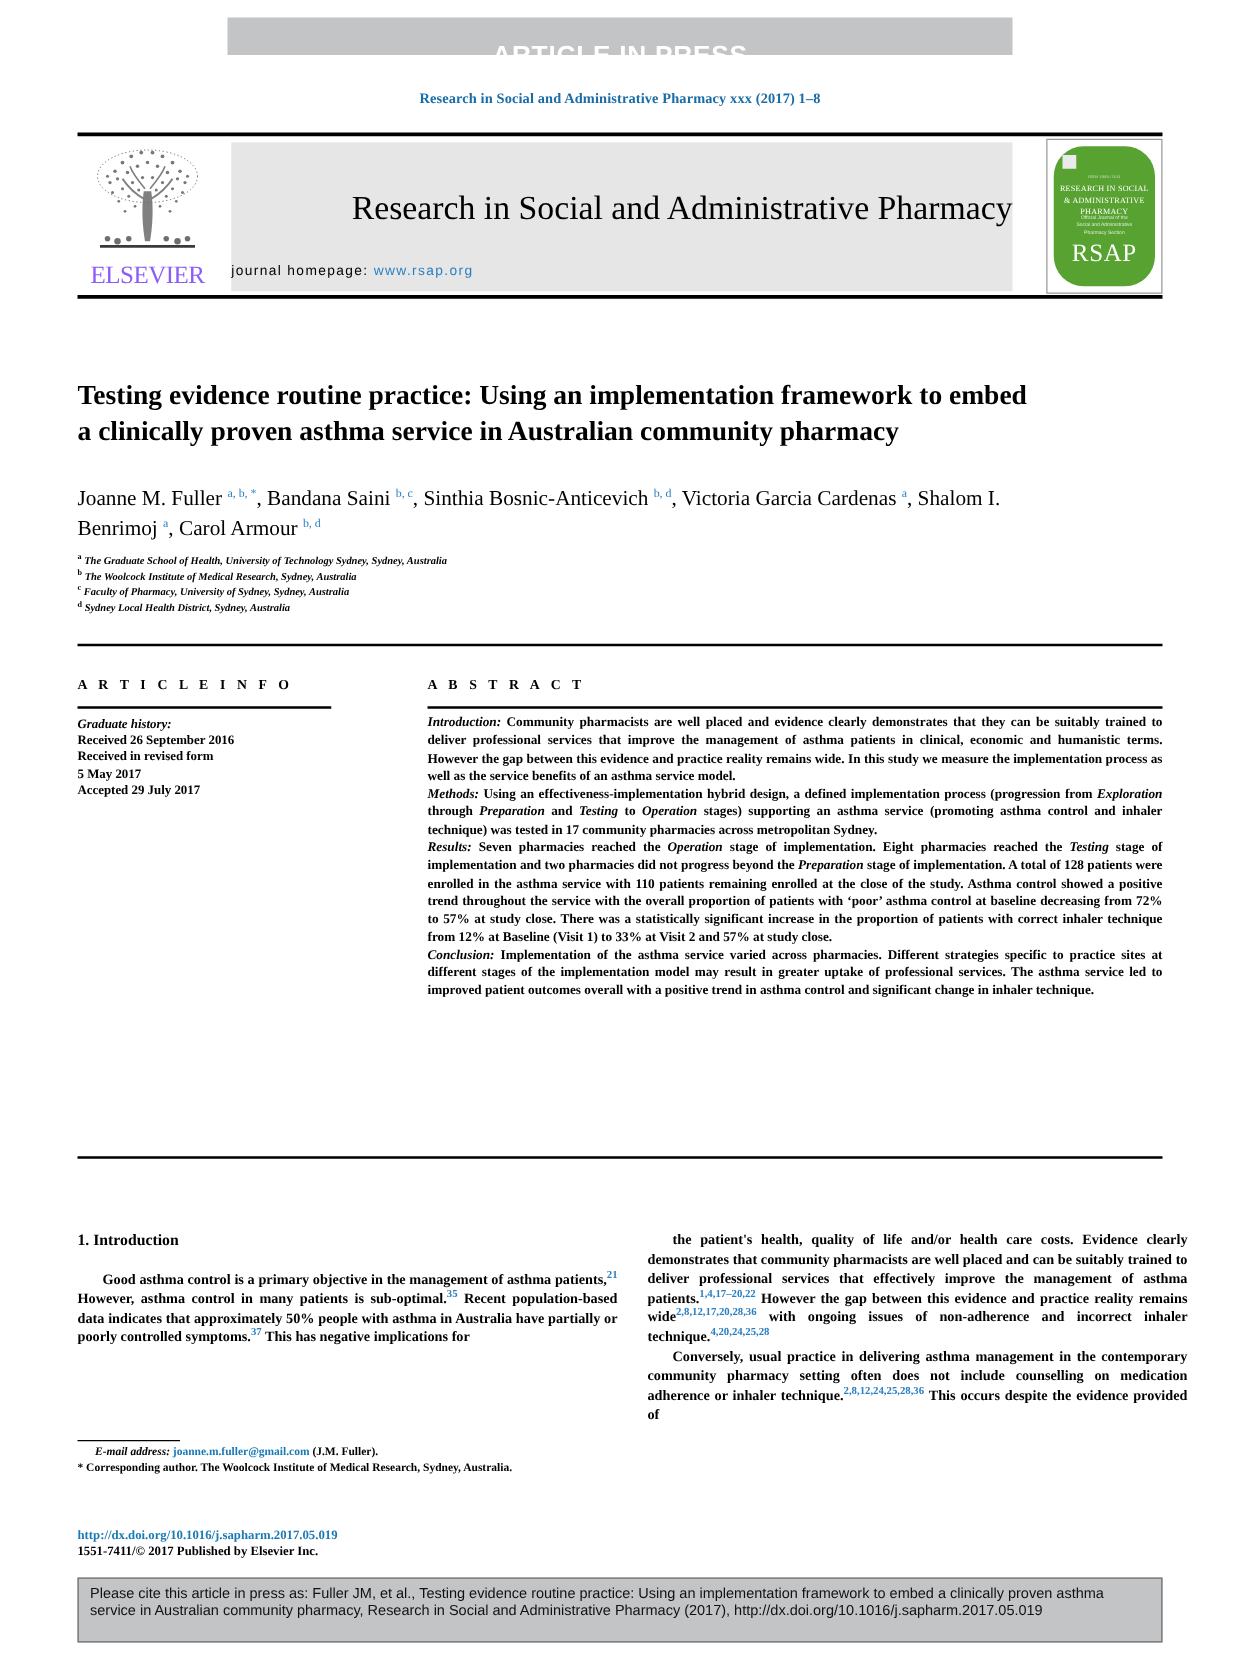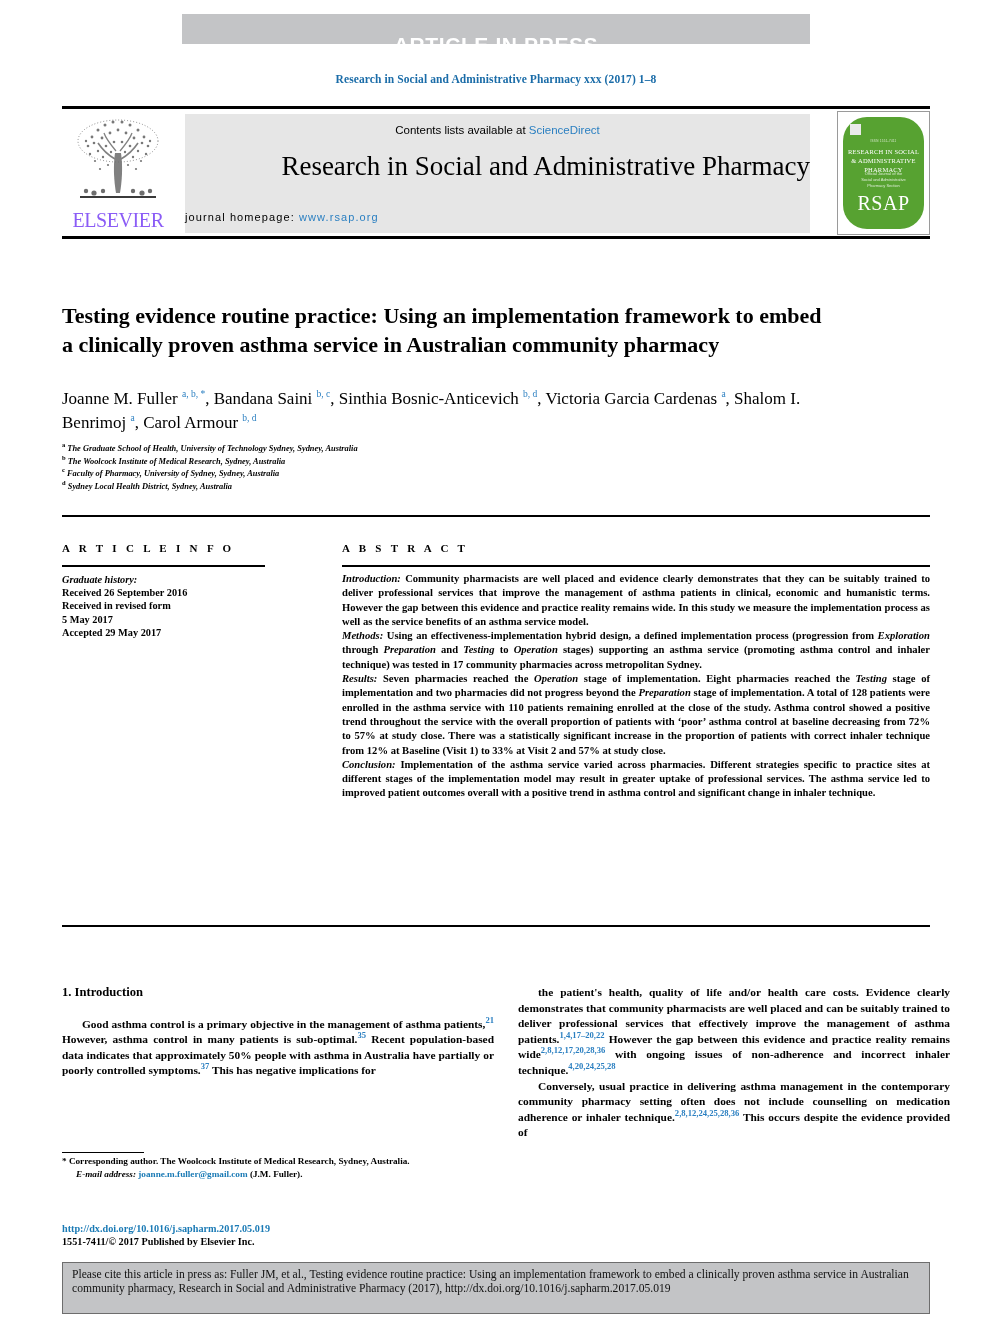--- a/index.html
+++ b/index.html
@@ -413,21 +413,21 @@
     height: 52px;
     background: #c3c4c6;
     border: 1px solid #6d6d6d;
     box-sizing: border-box;
   }
   .cite-inner {
     position: absolute;
     left: 9px;
     top: 5px;
     right: 9px;
-    font-family: Liberation Serif, serif;
+    font-family: Liberation Sans, sans-serif;
     font-size: 11.6px;
     line-height: 14.4px;
     color: #111;
   }
 </style>
 </head>
 <body>
 
 <div class="page">
 
@@ -498,23 +498,20 @@
               <circle cx="63" cy="76" r="2.2"></circle>
             <circle cx="72" cy="78" r="2.6"></circle>
               <circle cx="80" cy="76" r="2.2"></circle>
           </g>
         </g>
       </svg>
       <div class="elsevier-word">ELSEVIER</div>
     </div>
 
     <div class="mast-center">
-      <div class="mast-contents">
-        <span>Contents lists available at </span><span class="sd">ScienceDirect</span>
-      </div>
       <div class="mast-journal">Research in Social and Administrative Pharmacy</div>
       <div class="mast-homepage">
         <span>journal homepage: </span><span class="url">www.rsap.org</span>
       </div>
     </div>
 
     <div class="cover">
       <div class="cover-inner">
         <div class="cover-box"></div>
         <div class="cover-smalltext">ISSN 1551-7411</div>
@@ -540,21 +537,21 @@
 
   <div class="band-rule"></div>
 
   <div class="info-head">A R T I C L E  I N F O</div>
   <div class="info-underline"></div>
   <div class="article-history">
     <div class="ah-label">Graduate history:</div>
     <div>Received 26 September 2016</div>
     <div>Received in revised form</div>
     <div>5 May 2017</div>
-    <div>Accepted 29 May 2017</div>
+    <div>Accepted 29 July 2017</div>
   </div>
 
   <div class="abs-head">A B S T R A C T</div>
   <div class="abs-underline"></div>
   <div class="abstract">
       <p><span class="lead">Introduction:</span><span> Community pharmacists are well placed and evidence clearly demonstrates that they can be suitably trained to deliver professional services that improve the management of asthma patients in clinical, economic and humanistic terms. However the gap between this evidence and practice reality remains wide. In this study we measure the implementation process as well as the service benefits of an asthma service model.</span></p>
       <p><span class="lead">Methods:</span><span> Using an effectiveness-implementation hybrid design, a defined implementation process (progression from <em>Exploration</em> through <em>Preparation</em> and <em>Testing</em> to <em>Operation</em> stages) supporting an asthma service (promoting asthma control and inhaler technique) was tested in 17 community pharmacies across metropolitan Sydney.</span></p>
       <p><span class="lead">Results:</span><span> Seven pharmacies reached the <em>Operation</em> stage of implementation. Eight pharmacies reached the <em>Testing</em> stage of implementation and two pharmacies did not progress beyond the <em>Preparation</em> stage of implementation. A total of 128 patients were enrolled in the asthma service with 110 patients remaining enrolled at the close of the study. Asthma control showed a positive trend throughout the service with the overall proportion of patients with ‘poor’ asthma control at baseline decreasing from 72% to 57% at study close. There was a statistically significant increase in the proportion of patients with correct inhaler technique from 12% at Baseline (Visit 1) to 33% at Visit 2 and 57% at study close.</span></p>
       <p><span class="lead">Conclusion:</span><span> Implementation of the asthma service varied across pharmacies. Different strategies specific to practice sites at different stages of the implementation model may result in greater uptake of professional services. The asthma service led to improved patient outcomes overall with a positive trend in asthma control and significant change in inhaler technique.</span></p>
     </div>
@@ -570,26 +567,26 @@
 
   <div class="col col-right">
     <div>
         <p>the patient's health, quality of life and/or health care costs. Evidence clearly demonstrates that community pharmacists are well placed and can be suitably trained to deliver professional services that effectively improve the management of asthma patients.<sup class="ref">1,4,17–20,22</sup> However the gap between this evidence and practice reality remains wide<sup class="ref">2,8,12,17,20,28,36</sup> with ongoing issues of non-adherence and incorrect inhaler technique.<sup class="ref">4,20,24,25,28</sup></p>
         <p>Conversely, usual practice in delivering asthma management in the contemporary community pharmacy setting often does not include counselling on medication adherence or inhaler technique.<sup class="ref">2,8,12,24,25,28,36</sup> This occurs despite the evidence provided of</p>
       </div>
   </div>
 
   <div class="fn-rule"></div>
   <div class="footnote">
-    <p>* Corresponding author. The Woolcock Institute of Medical Research, Sydney, Australia.</p>
     <p style="text-indent:14px">
       <span class="em-label">E-mail address:</span>
       <span class="link">joanne.m.fuller@gmail.com</span>
       <span>(J.M. Fuller).</span>
     </p>
+    <p>* Corresponding author. The Woolcock Institute of Medical Research, Sydney, Australia.</p>
   </div>
 
   <div class="doi-block">
     <div class="doi">http://dx.doi.org/10.1016/j.sapharm.2017.05.019</div>
     <div>1551-7411/© 2017 Published by Elsevier Inc.</div>
   </div>
 
   <div class="cite-box">
     <div class="cite-inner">Please cite this article in press as: Fuller JM, et al., Testing evidence routine practice: Using an implementation framework to embed a clinically proven asthma service in Australian community pharmacy, Research in Social and Administrative Pharmacy (2017), http://dx.doi.org/10.1016/j.sapharm.2017.05.019</div>
   </div>

